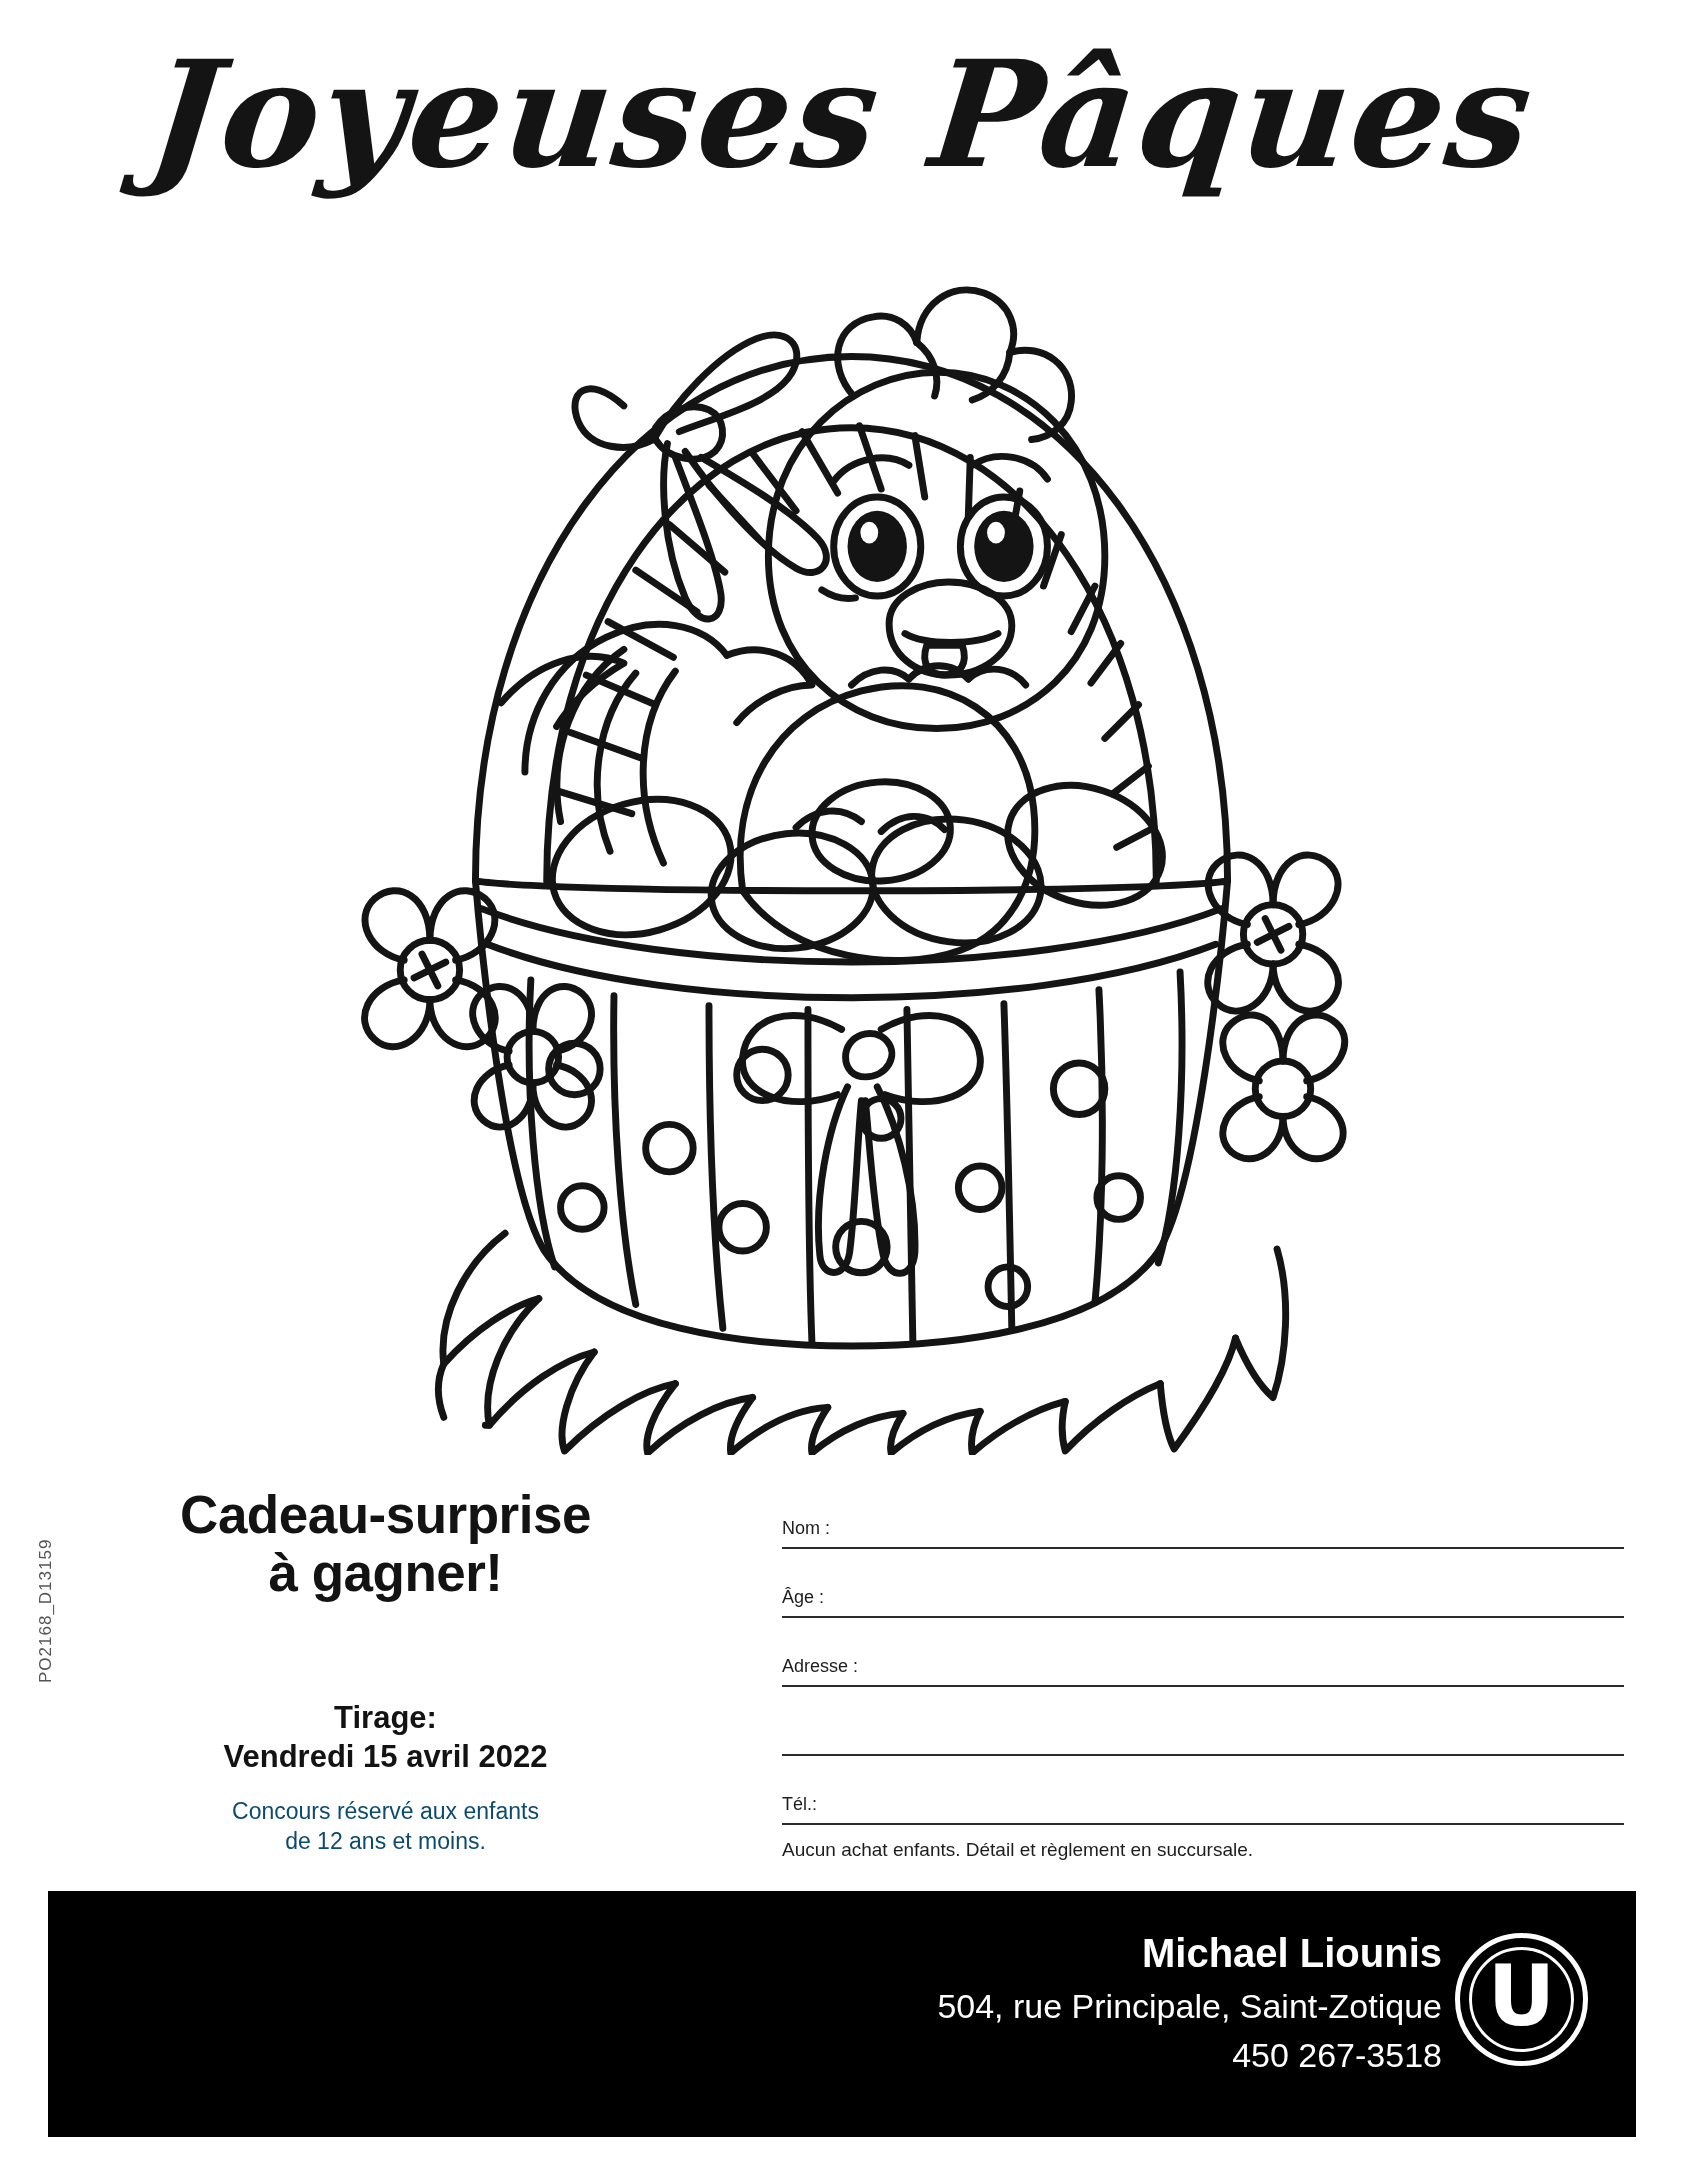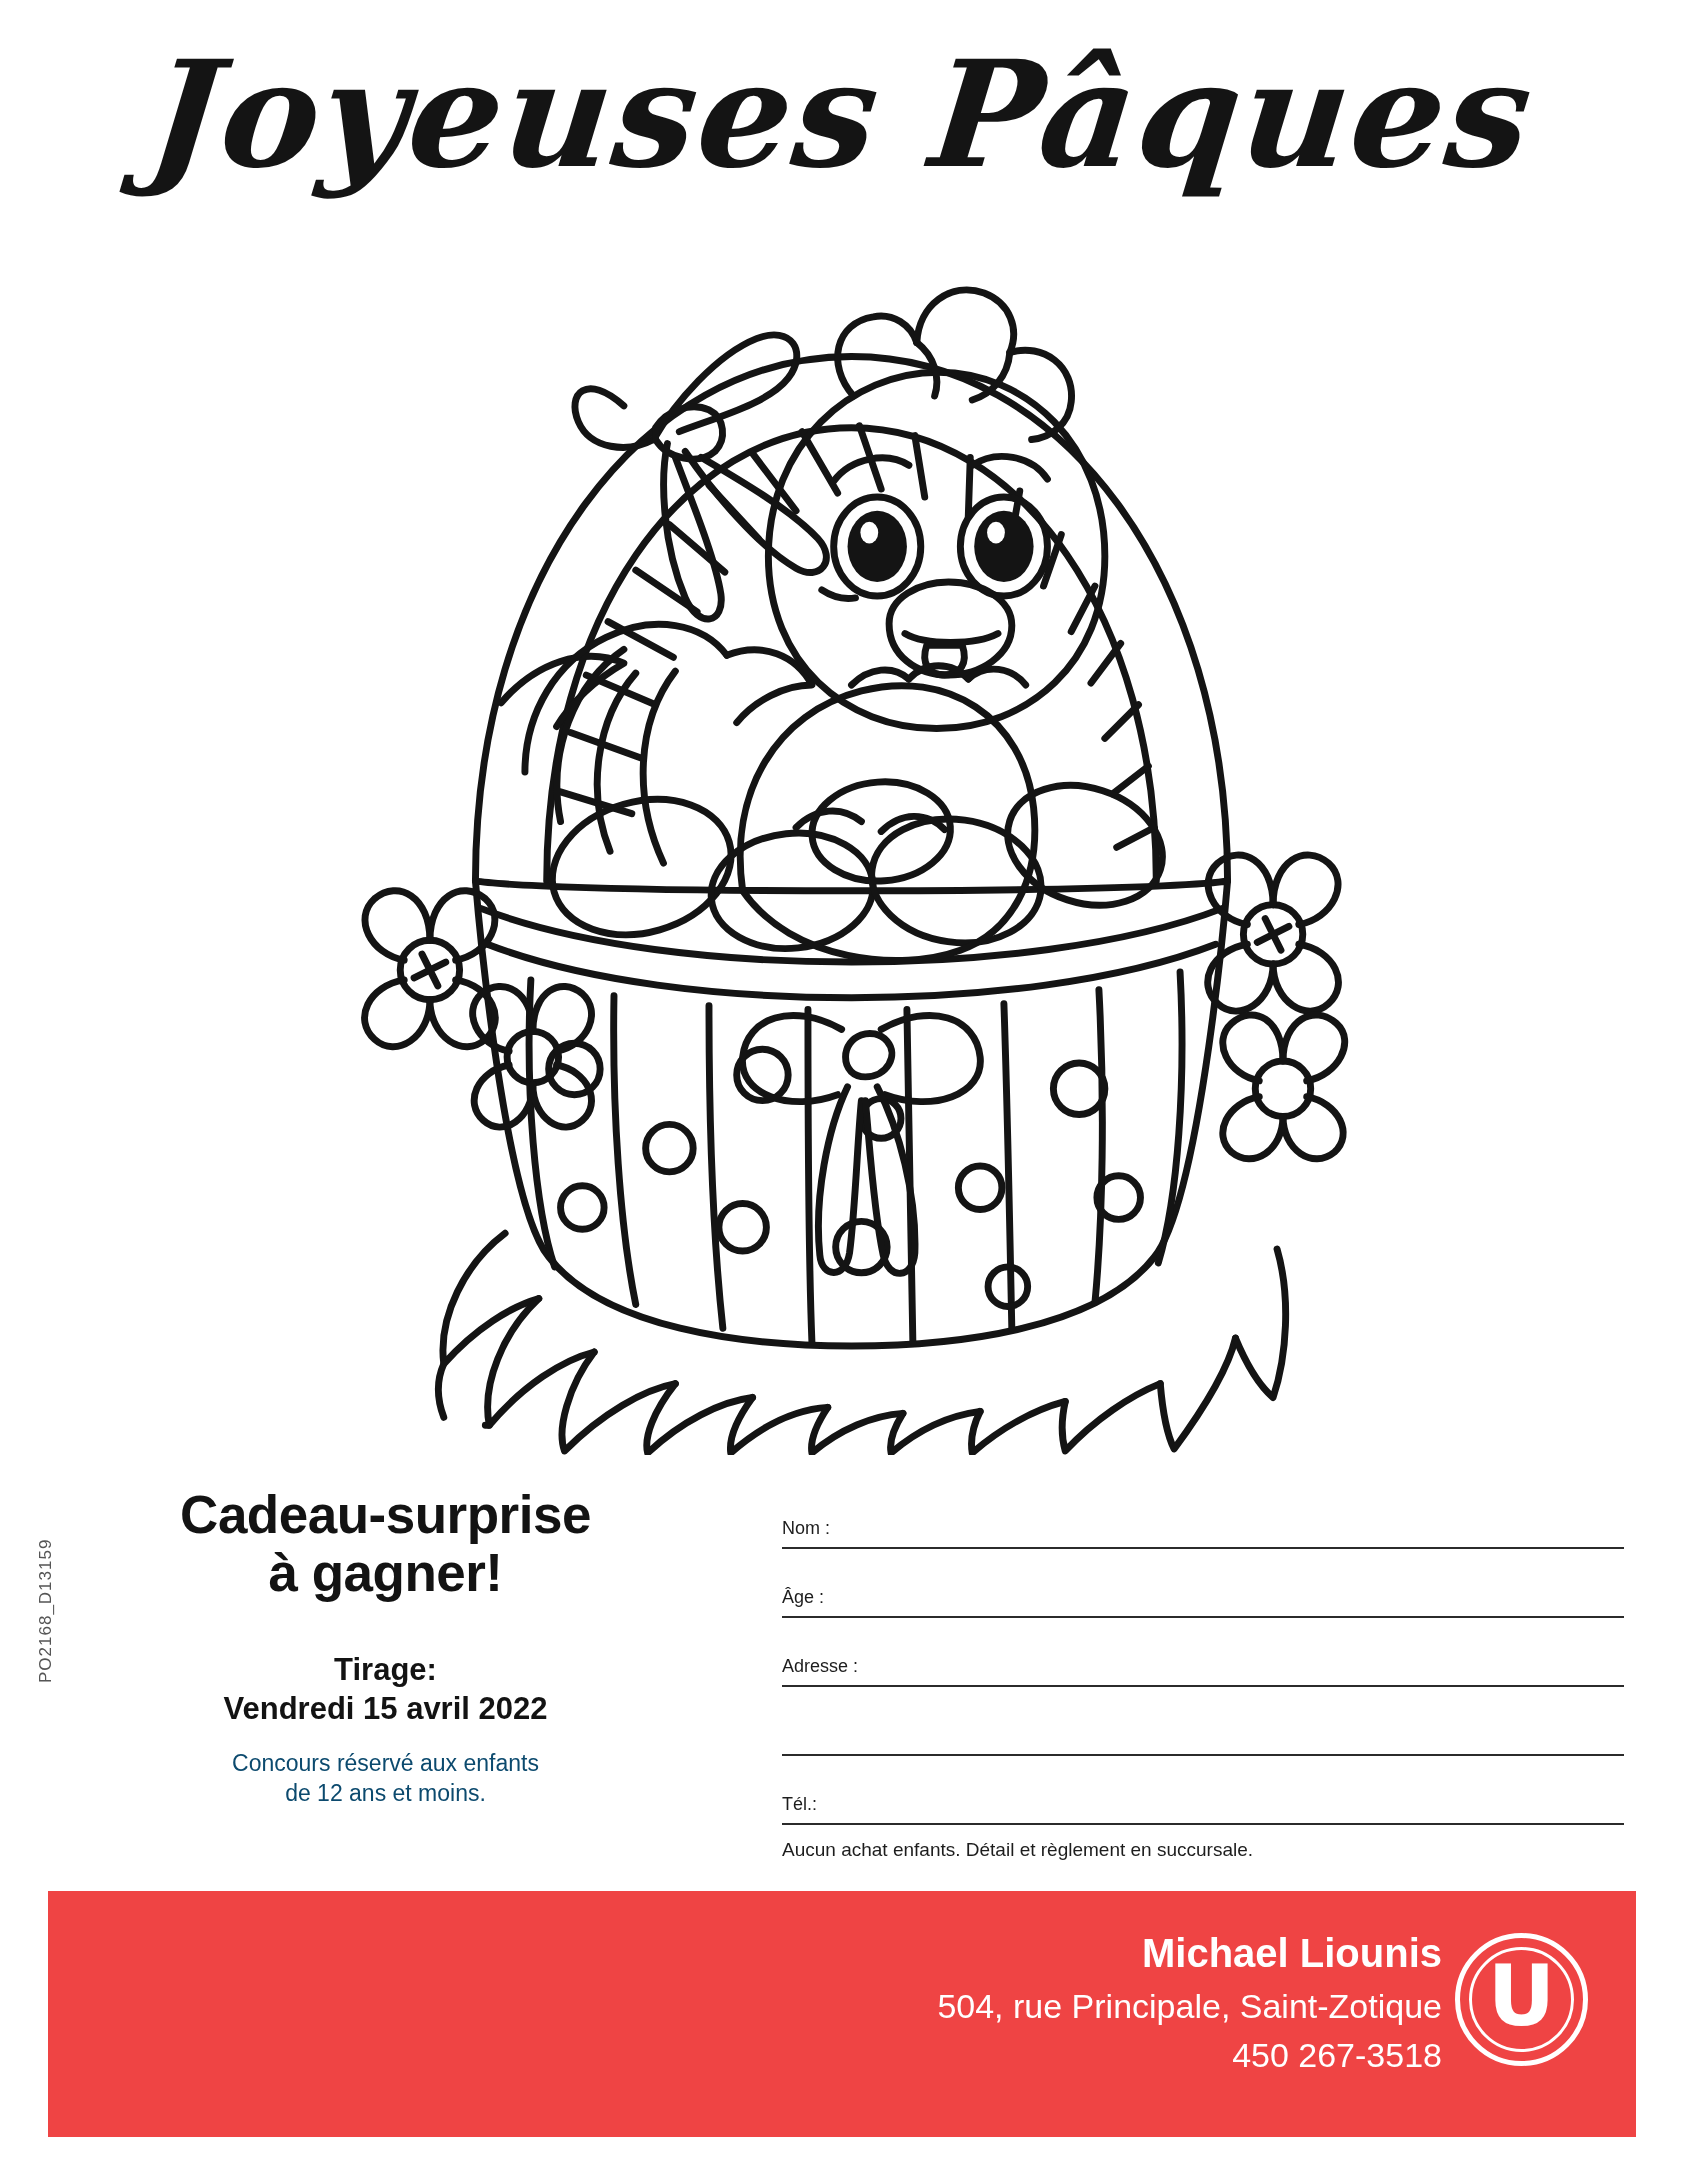--- a/index.html
+++ b/index.html
@@ -63,21 +63,21 @@
   .prize-heading {
     font-weight: 700;
     font-size: 53px;
     line-height: 1.1;
     letter-spacing: -0.5px;
     color: #131313;
     margin: 16px;
   }
   .prize-heading .l2 { display: block; }
   .draw-block {
-    margin-top: 47px;
+    margin-top: 95px;
     font-weight: 700;
     font-size: 31px;
     line-height: 1.28;
     color: #131313;
   }
   .rules {
     margin-top: 20px;
     font-size: 23px;
     line-height: 1.3;
     color: #0c4a6e;
@@ -134,21 +134,21 @@
     color: #1d1d1d;
   }
 
   
   .footer {
     position: absolute;
     left: 48px;
     top: 1891px;
     width: 1588px;
     height: 246px;
-    background: #ef4444;
+    background: #000000;
     color: #ffffff;
   }
   .footer-text {
     position: absolute;
     right: 194px;
     top: 36px;
     text-align: right;
     line-height: 1.32;
   }
   .footer-name {

